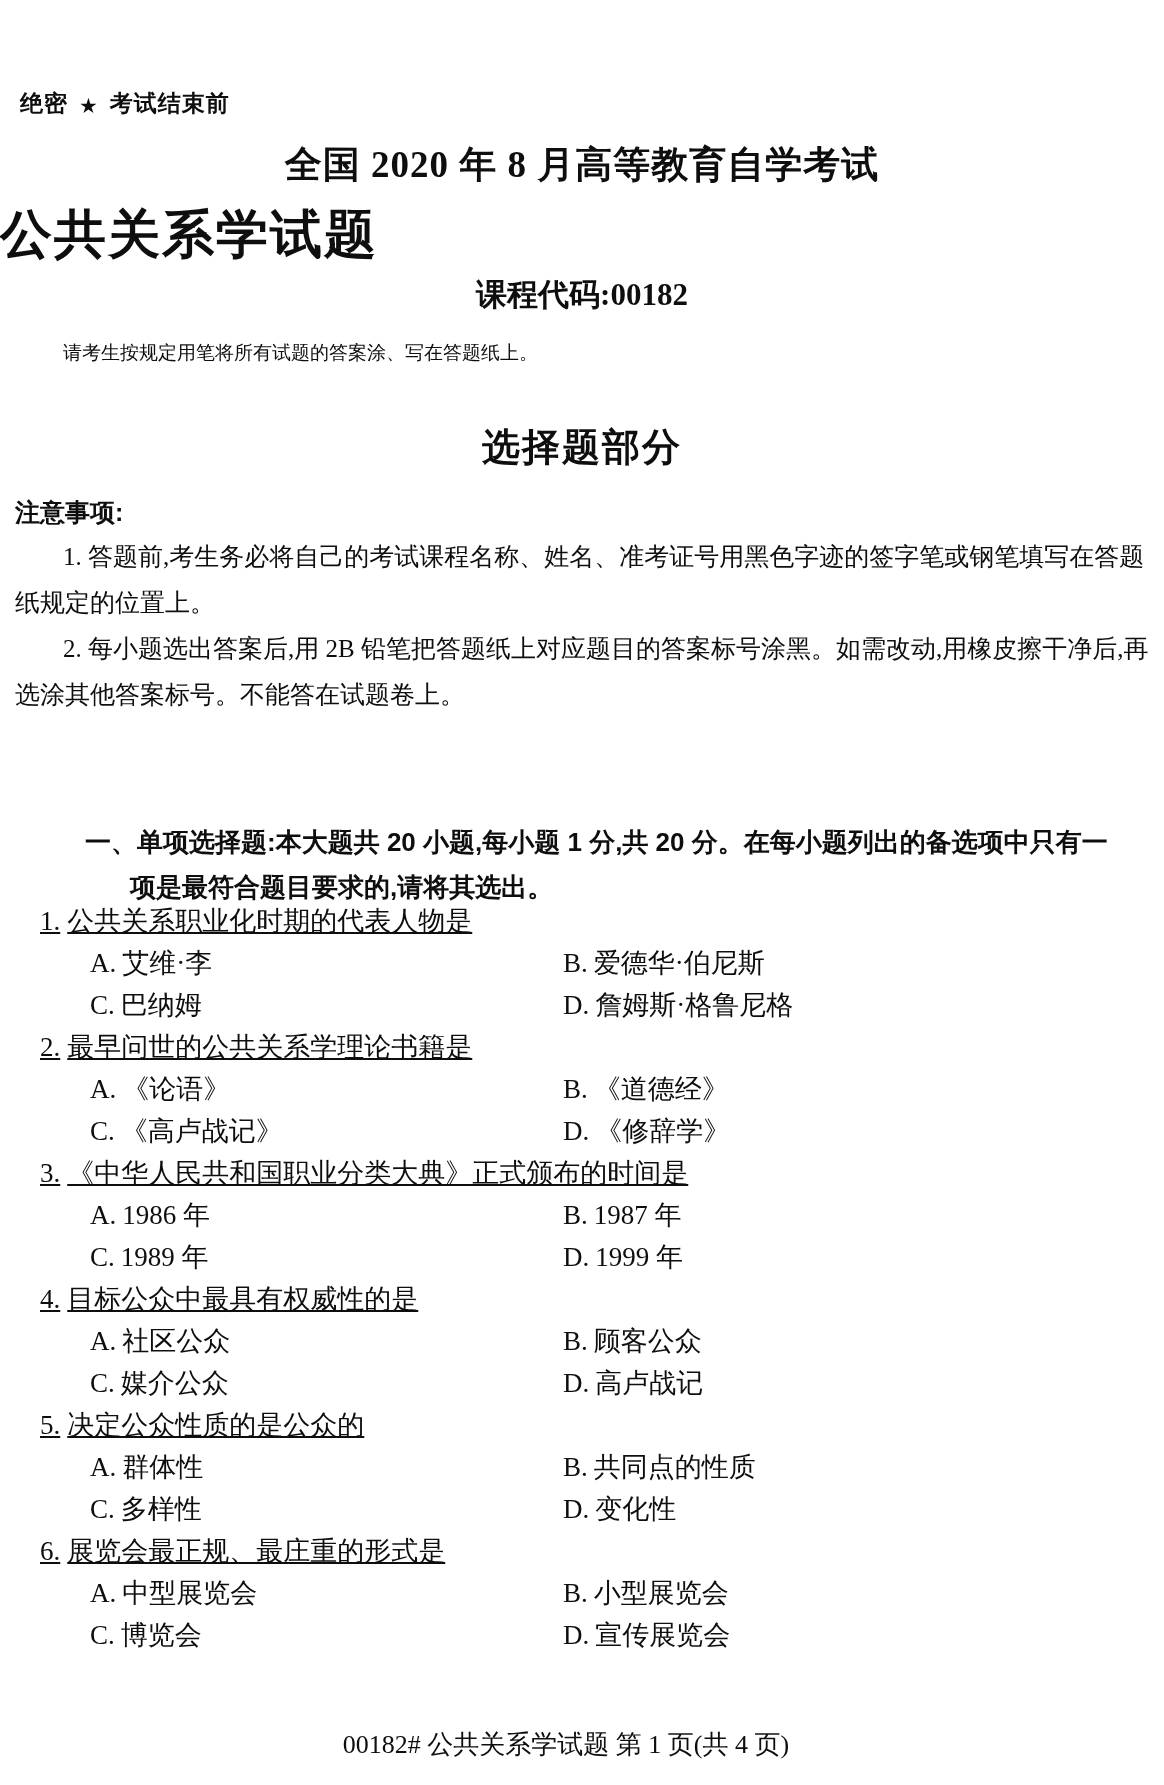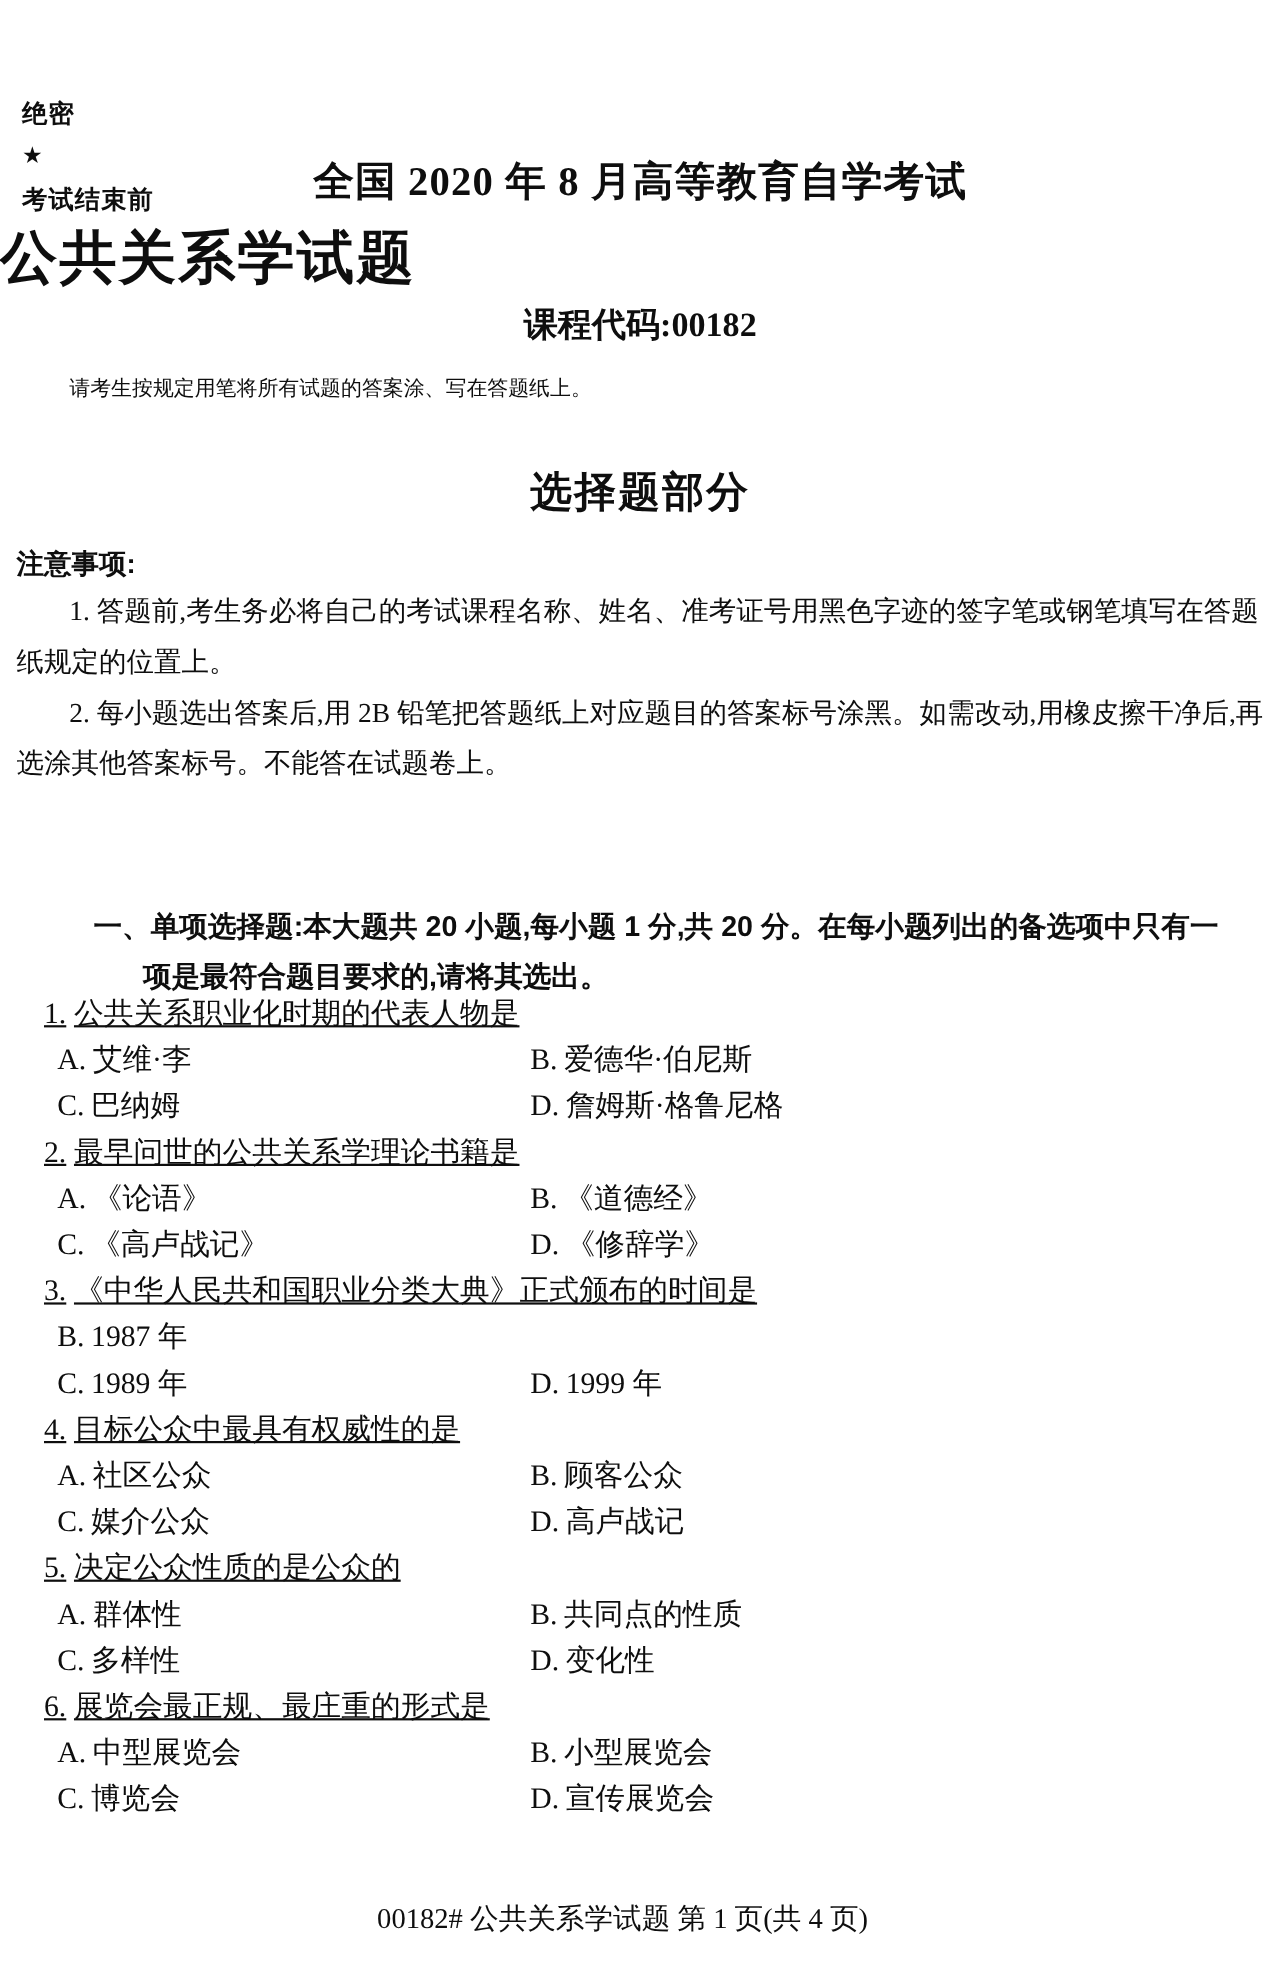--- a/index.html
+++ b/index.html
@@ -11,27 +11,26 @@
     margin: 0 auto;
     background: #ffffff;
     color: #0e0e0e;
     font-family: "Liberation Serif", "DejaVu Serif", serif;
     overflow: hidden;
   }
   .security {
     position: absolute;
     left: 20px; top: 88px;
     display: flex;
-    align-items: flex-start;
+    align-items: flex-end;
     gap: 11px;
     font-family: "Liberation Sans", "DejaVu Sans", sans-serif;
     font-weight: bold;
     font-size: 23px;
     letter-spacing: 1px;
-    flex-direction: column;
   }
   .security .star { font-size: 21px; position: relative; top: -1px; }
   .title1 {
     position: absolute;
     left: 0; right: 0; top: 140px;
     text-align: center;
     font-family: "Liberation Serif", "DejaVu Serif", serif;
     font-weight: bold;
     font-size: 37px;
     letter-spacing: 1px;
@@ -96,21 +95,21 @@
     margin-left: 40px;
   }
   .questions {
     position: absolute;
     left: 0; right: 20px; top: 900px;
     font-size: 27px;
   }
   .q-line { height: 42px; line-height: 42px; white-space: nowrap; }
   .stem { padding-left: 40px; text-decoration: underline; }
   .qnum { margin-right: 7px; }
-  .optrow { display: flex; padding-left: 52px; }
+  .optrow { display: flex; padding-left: 90px; gap: 43px; }
   .opt { white-space: nowrap; }
   .opt-a { width: 430px; flex: 0 0 430px; }
   .olet { margin-right: 6px; }
   .footer {
     position: absolute;
     left: 0; right: 0; top: 1727px;
     text-align: center;
     font-size: 26px;
     transform: translateX(-16px);
   }
@@ -164,20 +163,21 @@
       </div>
       <div class="q-line optrow">
         <div class="opt opt-a"><span class="olet">C.</span><span>《高卢战记》</span></div>
         <div class="opt"><span class="olet">D.</span><span>《修辞学》</span></div>
       </div>
     </div>
 
     <div class="q">
       <div class="q-line stem"><span class="qnum">3.</span><span>《中华人民共和国职业分类大典》正式颁布的时间是</span></div>
       <div class="q-line optrow">
+        <div class="opt opt-a"><span class="olet">A.</span><span>1986 年</span></div>
         <div class="opt"><span class="olet">B.</span><span>1987 年</span></div>
       </div>
       <div class="q-line optrow">
         <div class="opt opt-a"><span class="olet">C.</span><span>1989 年</span></div>
         <div class="opt"><span class="olet">D.</span><span>1999 年</span></div>
       </div>
     </div>
 
     <div class="q">
       <div class="q-line stem"><span class="qnum">4.</span><span>目标公众中最具有权威性的是</span></div>

